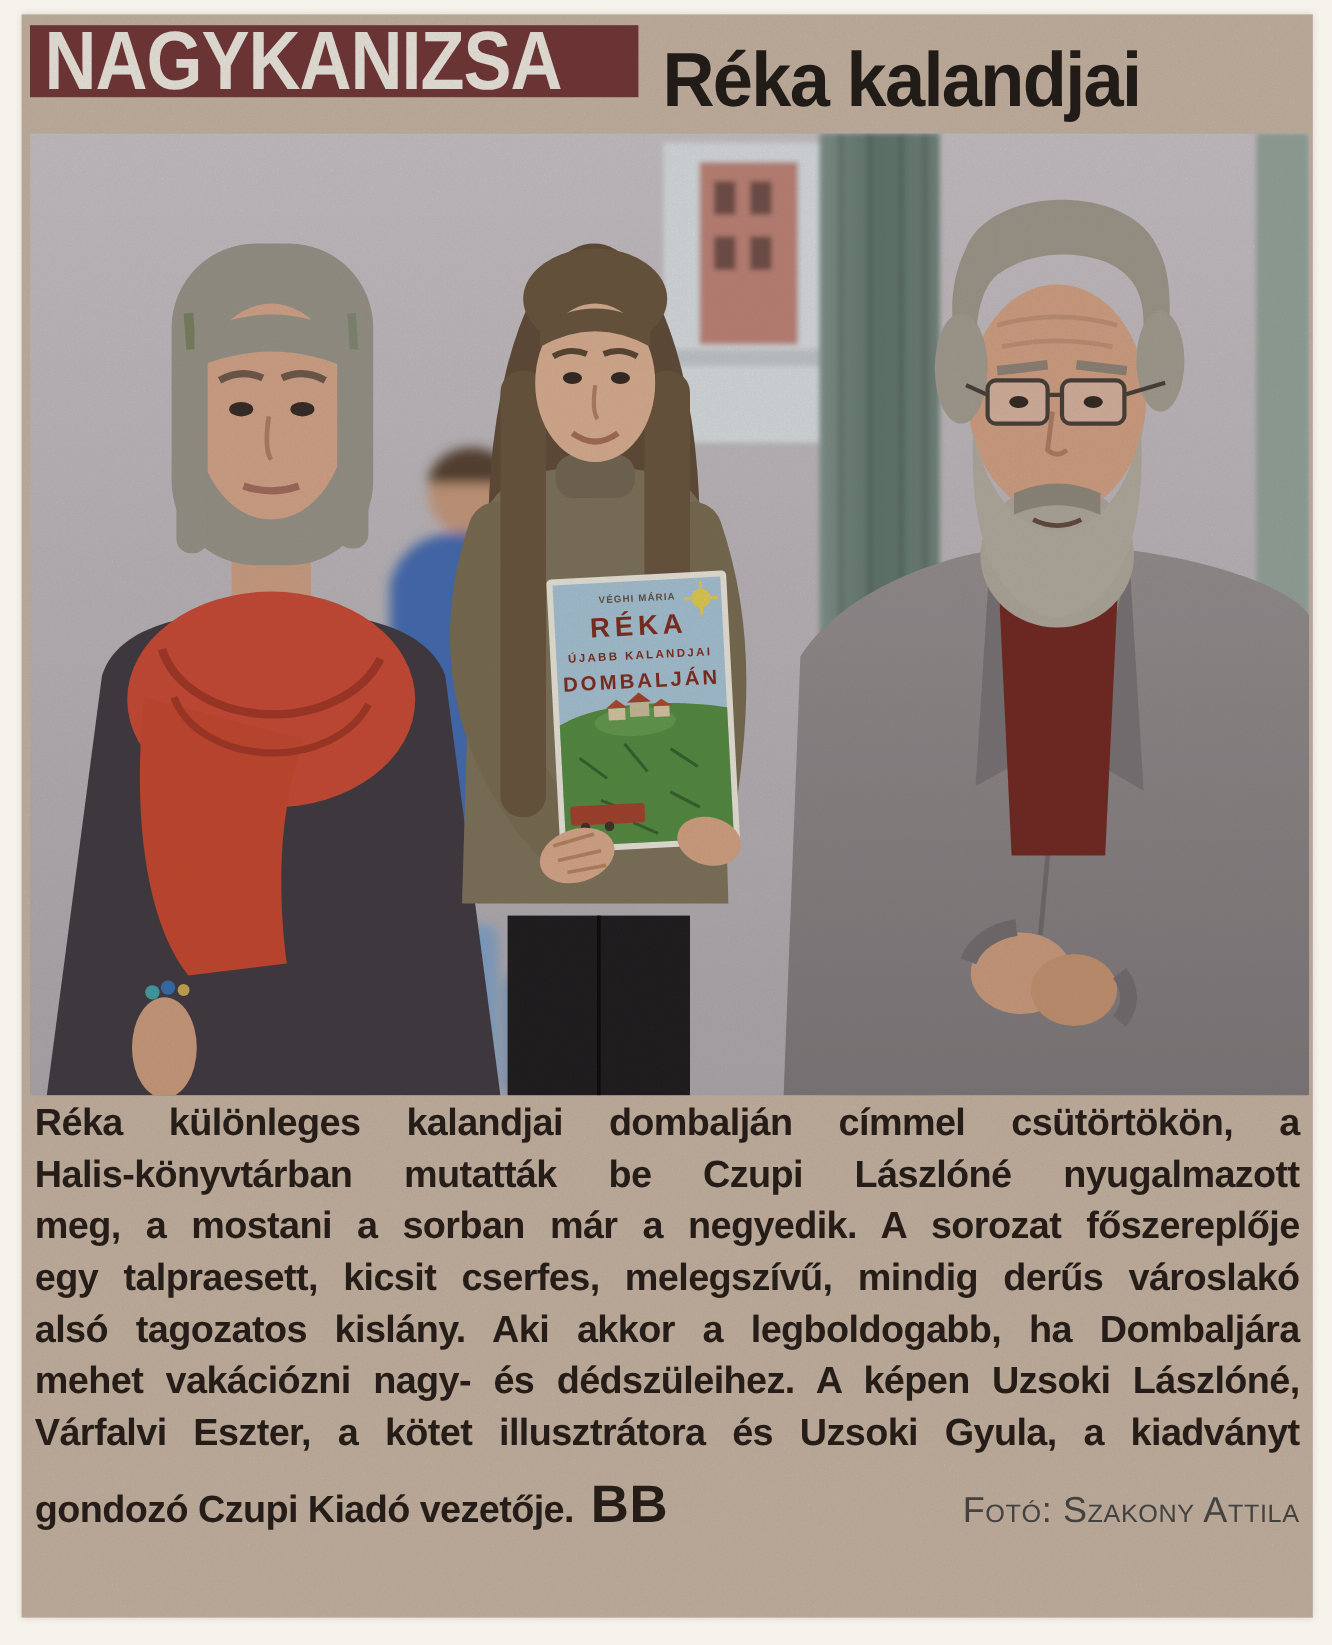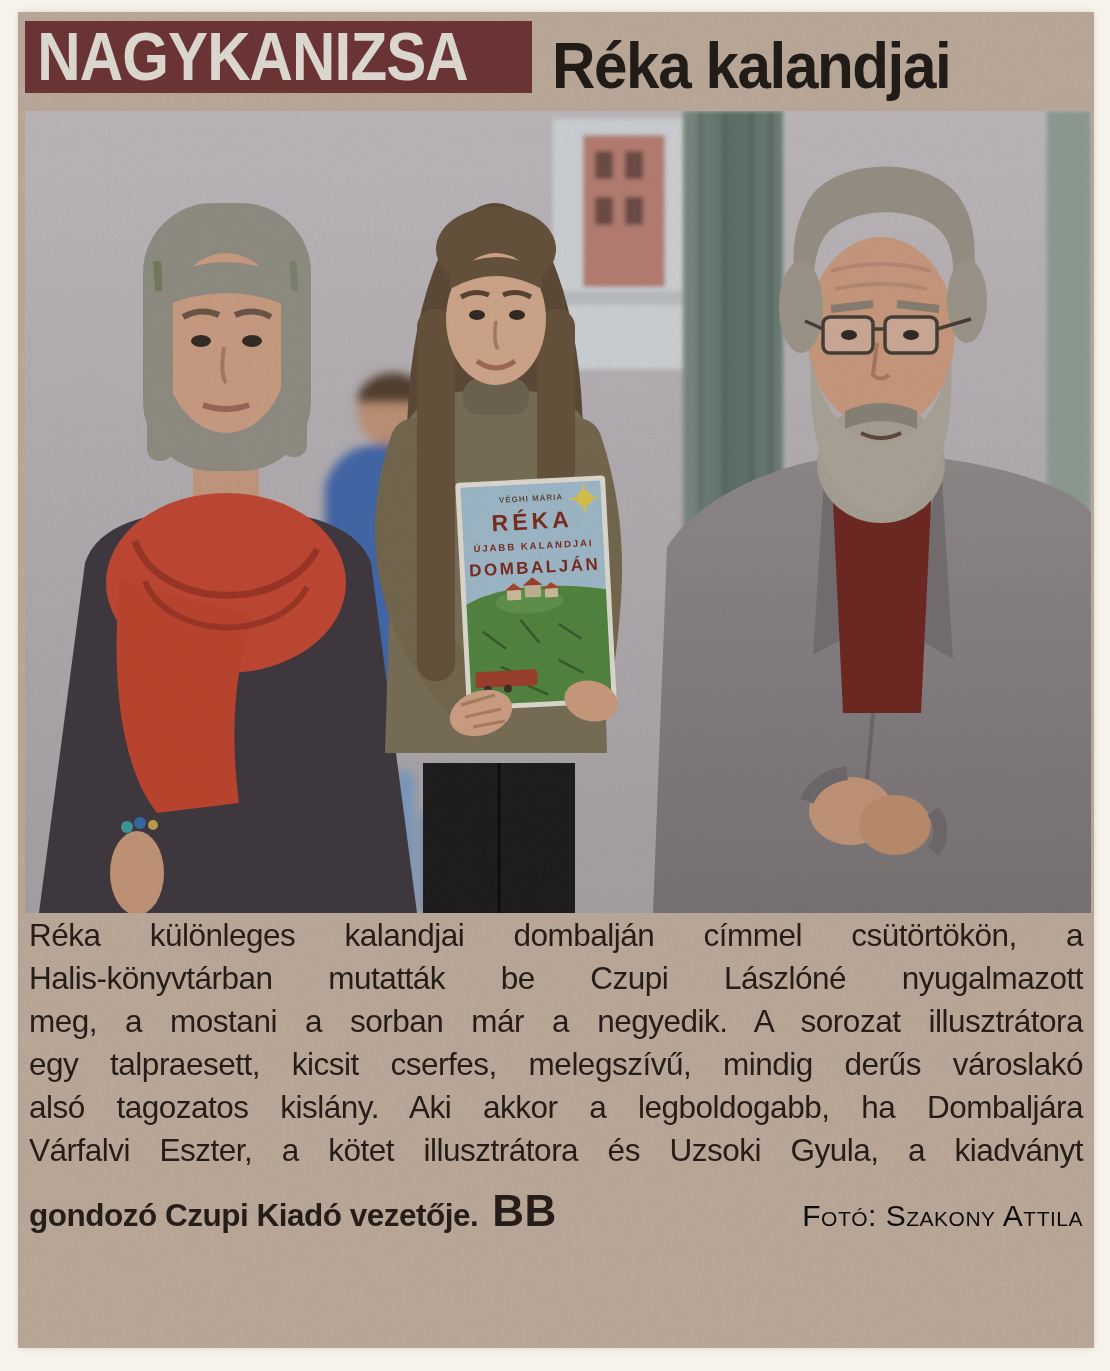--- a/index.html
+++ b/index.html
@@ -8,21 +8,21 @@
     background:#f6f3ec;
     font-family:"Liberation Sans", sans-serif;
   }
   .clip{
     position:absolute;left:18px;top:12px;width:1076px;height:1336px;
     background:#c9b6a5;
     box-shadow:0 0 6px rgba(0,0,0,0.12);
   }
   
   .kicker-bar{
-    position:absolute;left:7px;top:9px;width:507px;height:72px;
+    position:absolute;left:7px;top:9px;width:507px;height:60px;
     background:#6e2f33;display:flex;align-items:center;
   }
   .kicker-text{
     color:#f3efe7;font-weight:700;font-size:69px;line-height:86px;
     letter-spacing:-1px;padding-left:14px;white-space:nowrap;
     transform:scaleX(0.87);transform-origin:left center;
   }
   .headline{
     position:absolute;left:534px;top:9px;height:86px;right:4px;
     color:#17120e;font-weight:700;font-size:64px;line-height:90px;
@@ -34,31 +34,31 @@
     position:absolute;left:7px;top:99px;width:1066px;height:802px;
     background:#b6b1b8;overflow:hidden;
   }
   .photo svg{display:block;}
   
   .caption{
     position:absolute;left:11px;top:902px;width:1054px;
     color:#1c1410;
   }
   .cap-line{
-    font-weight:400;font-size:31.5px;line-height:43px;letter-spacing:-0.5px;
+    font-weight:700;font-size:31.5px;line-height:43px;letter-spacing:-0.5px;
     text-align:justify;text-align-last:justify;white-space:nowrap;
   }
   .cap-last{
     display:flex;align-items:baseline;line-height:43px;margin-top:17px;
   }
   .cap-last .lead{font-weight:700;font-size:31.5px;letter-spacing:-0.5px;white-space:nowrap;}
   .byline{font-weight:700;font-size:44px;margin-left:14px;letter-spacing:0.5px;}
   .spacer{flex:1;}
   .credit{
-    font-weight:400;font-size:30px;letter-spacing:0.5px;color:#000000;
+    font-weight:400;font-size:30px;letter-spacing:0.5px;color:#404040;
     font-variant:small-caps;white-space:nowrap;
   }
   
   .grain{position:absolute;left:0;top:0;width:100%;height:100%;pointer-events:none;opacity:0.16;}
 </style>
 </head>
 <body>
 
 <div class="clip">
 
@@ -232,23 +232,24 @@
         <ellipse cx="456" cy="602" rx="32" ry="22" fill="#dca98a" transform="rotate(-18 456 602)"></ellipse>
         <path d="M436,594 l34,-10 M440,606 l36,-8 M448,616 l32,-6" stroke="#b8805f" stroke-width="3" fill="none"></path>
         <ellipse cx="566" cy="590" rx="27" ry="20" fill="#d7a384" transform="rotate(14 566 590)"></ellipse>
       </g>
     </svg>
   </div>
 
   <div class="caption">
     <div class="cap-line">Réka különleges kalandjai dombalján címmel csütörtökön, a</div>
     <div class="cap-line">Halis-könyvtárban mutatták be Czupi Lászlóné nyugalmazott</div>
-    <div class="cap-line">meg, a mostani a sorban már a negyedik. A sorozat illusztrátora</div>
+    <div class="cap-line">meg, a mostani a sorban már a negyedik. A sorozat főszereplője</div>
     <div class="cap-line">egy talpraesett, kicsit cserfes, melegszívű, mindig derűs városlakó</div>
     <div class="cap-line">alsó tagozatos kislány. Aki akkor a legboldogabb, ha Dombaljára</div>
+    <div class="cap-line">mehet vakációzni nagy- és dédszüleihez. A képen Uzsoki Lászlóné,</div>
     <div class="cap-line">Várfalvi Eszter, a kötet illusztrátora és Uzsoki Gyula, a kiadványt</div>
     <div class="cap-last">
       <span class="lead">gondozó Czupi Kiadó vezetője.</span>
       <span class="byline">BB</span>
       <span class="spacer"></span>
       <span class="credit">Fotó: Szakony Attila</span>
     </div>
   </div>
 
   <svg class="grain">

